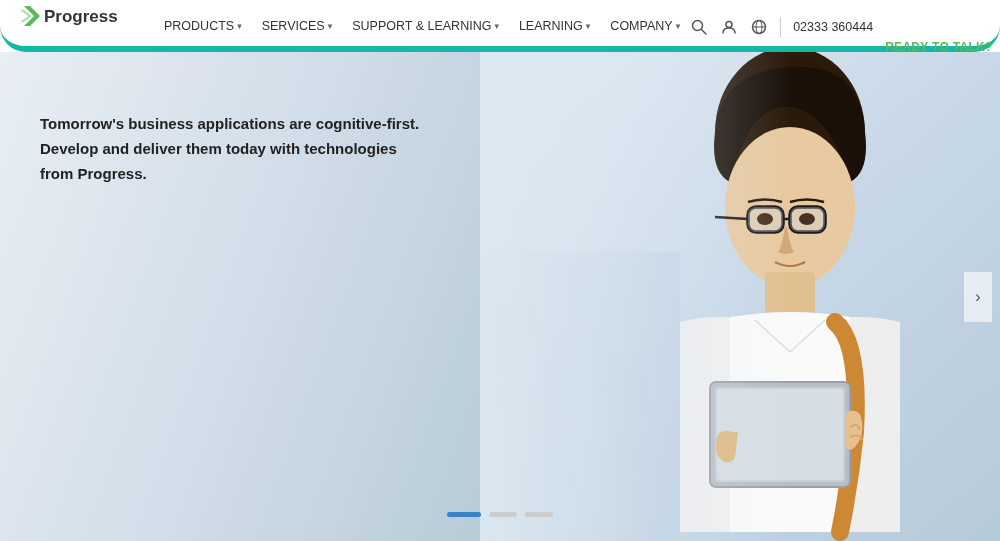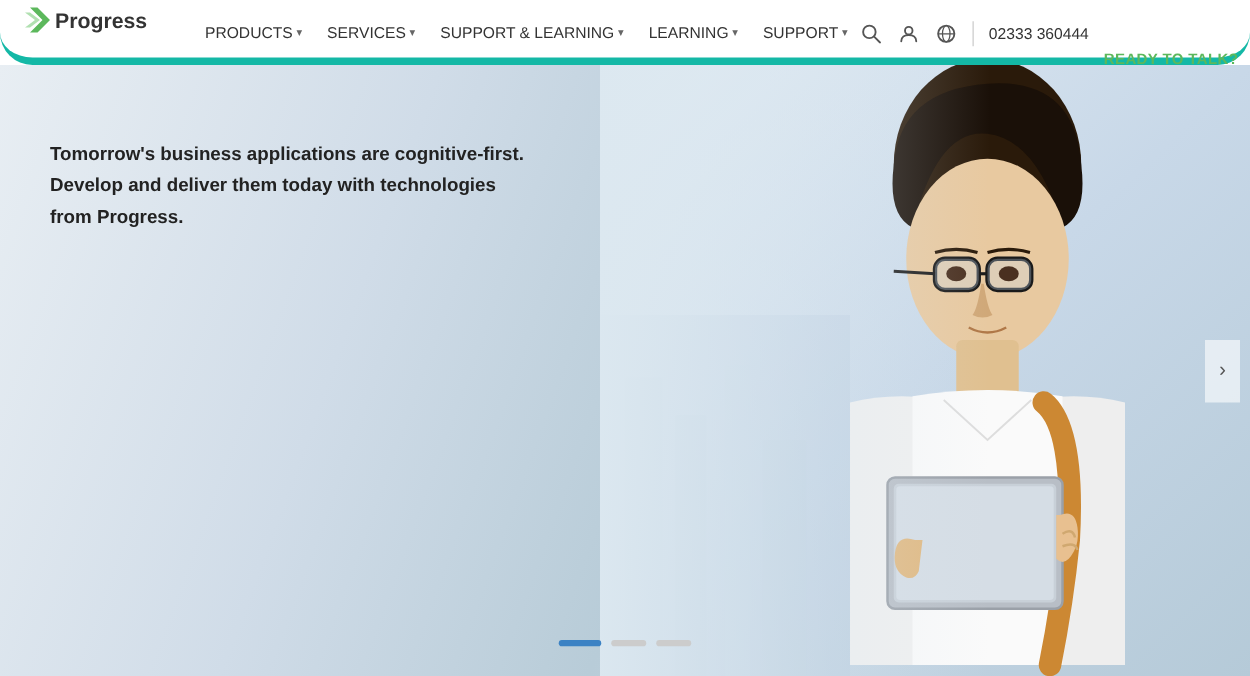--- a/index.html
+++ b/index.html
@@ -206,21 +206,21 @@
     </div>
     <div class="nav-link">
       <span>SUPPORT &amp; LEARNING</span>
       <span class="chevron">▾</span>
     </div>
     <div class="nav-link">
       <span>LEARNING</span>
       <span class="chevron">▾</span>
     </div>
     <div class="nav-link">
-      <span>SUPPORT</span>
+      <span>COMPANY</span>
       <span class="chevron">▾</span>
     </div>
   </div>
 
   <div class="nav-right">
     <div class="nav-icon">
       <svg width="16" height="16" viewBox="0 0 16 16" fill="none" xmlns="http://www.w3.org/2000/svg">
         <circle cx="6.5" cy="6.5" r="5" stroke="#555" stroke-width="1.5"></circle>
         <line x1="10.5" y1="10.5" x2="15" y2="15" stroke="#555" stroke-width="1.5" stroke-linecap="round"></line>
       </svg>

